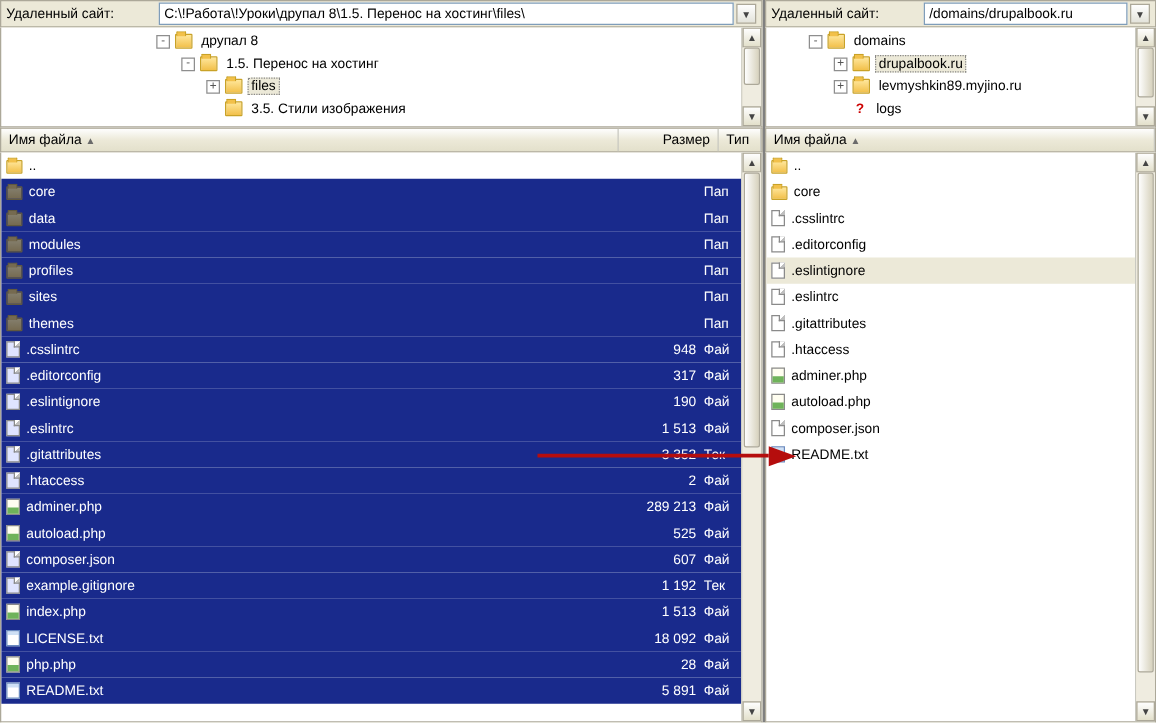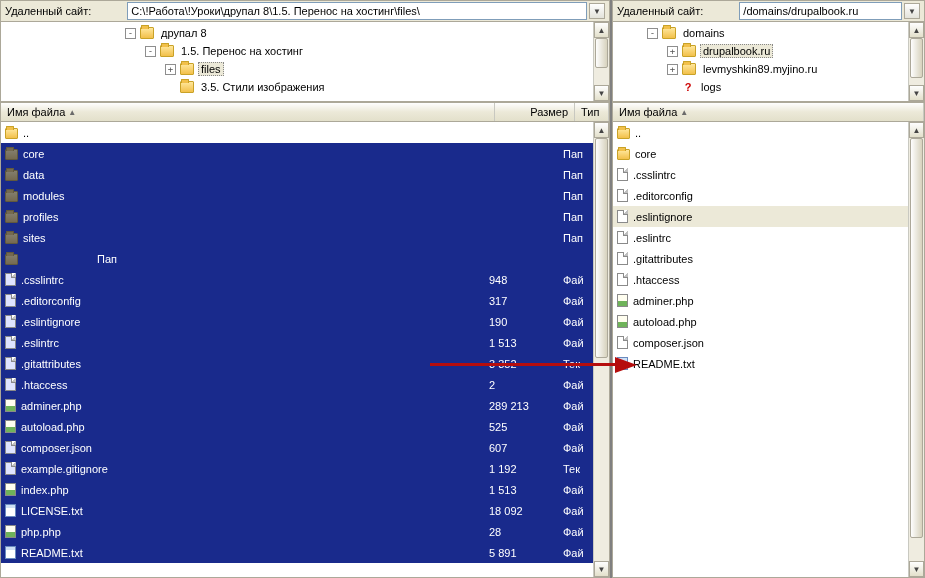--- a/index.html
+++ b/index.html
@@ -30,21 +30,21 @@
 .scrollbar { position: absolute; right: 0; top: 0; bottom: 0; width: 16px; background: #ece9d8; border-left: 1px solid #c9c9c1; }
 .sb-arrow { height: 16px; background: linear-gradient(#fefefe,#e3e0cb); border: 1px solid #aca899; display:flex; align-items:center; justify-content:center; font-size:8px; color:#444; }
 .sb-track { position:absolute; top:16px; bottom:16px; left:0; right:0; background:#efece0; }
 .sb-thumb { position:absolute; left:1px; right:1px; background: linear-gradient(90deg,#fefefe,#d7d2bd); border:1px solid #aca899; border-radius:2px; }
 .sb-arrow.bottom { position:absolute; bottom:0; left:0; right:0; }
 .row { display: flex; align-items: center; height: 21px; padding-left: 4px; }
 .row.sel { background: #192a8c; color: #fff; }
 .row.selgrey { background: #ece9d8; }
 .row .icon { width: 14px; height: 14px; margin-right: 5px; flex-shrink: 0; position: relative; }
 .row .name { flex: 1; overflow: hidden; white-space: nowrap; }
-.row .size { width: 74px; padding-right: 6px; }
+.row .size { width: 74px; text-align: right; padding-right: 6px; }
 .row .type { width: 30px; overflow: hidden; white-space: nowrap; }
 .icon.folder { background: linear-gradient(#ffe79c,#f2c04a); border: 1px solid #c9a227; border-radius: 1px; width:13px; height:11px; margin-top:1px; }
 .icon.folder::before { content:''; position:absolute; top:-3px; left:0; width:6px; height:3px; background:#f2c04a; border:1px solid #c9a227; border-bottom:none; border-radius:1px 1px 0 0;}
 .sel .icon.folder { filter: brightness(0.55) saturate(0.4); }
 .icon.file { background: #fff; border: 1px solid #8a8a8a; width:11px; height:13px; }
 .icon.file::after { content:''; position:absolute; top:-1px; right:-1px; width:4px; height:4px; background: linear-gradient(135deg,#fff 48%, #bfbfbf 50%); border-left:1px solid #8a8a8a; border-bottom:1px solid #8a8a8a; }
 .sel .icon.file { background: #dfe4ff; }
 .icon.php { background: #fffef0; border:1px solid #8a8a8a; width:11px; height:13px; }
 .icon.php::after { content:''; position:absolute; bottom:0; left:0; right:0; height:5px; background:#6fb35a; }
 .icon.txt { background:#fff; border:1px solid #6a8abf; width:11px; height:13px; box-shadow: inset 0 3px 0 #cee0f5; }
@@ -143,20 +143,21 @@
             <span class="type">Пап</span>
           </div>
           <div class="row sel">
             <span class="icon folder"></span>
             <span class="name">sites</span>
             <span class="size"></span>
             <span class="type">Пап</span>
           </div>
           <div class="row sel">
             <span class="icon folder"></span>
+            <span class="name">themes</span>
             <span class="size"></span>
             <span class="type">Пап</span>
           </div>
           <div class="row sel">
             <span class="icon file"></span>
             <span class="name">.csslintrc</span>
             <span class="size">948</span>
             <span class="type">Фай</span>
           </div>
           <div class="row sel">

